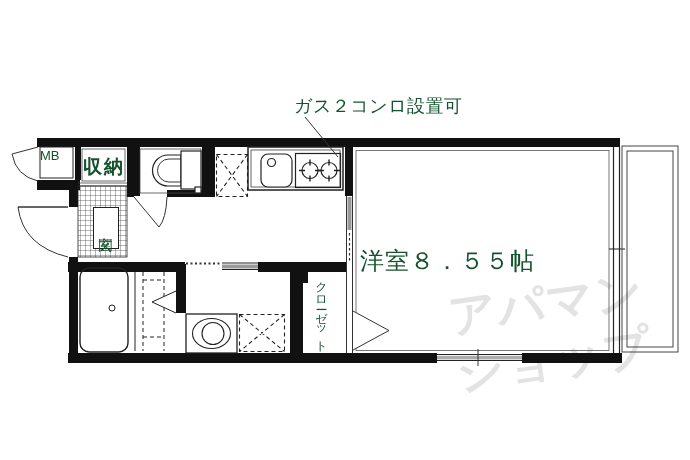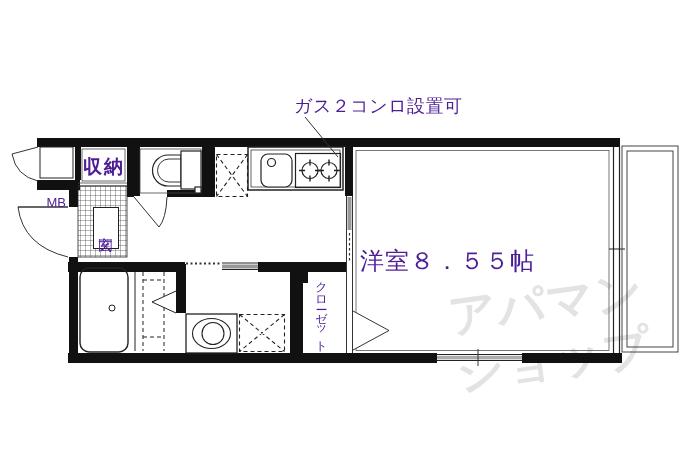--- a/index.html
+++ b/index.html
@@ -1,24 +1,24 @@
 <!DOCTYPE html>
 <html><head>
 <meta charset="utf-8">
 <style>
   html,body{margin:0;padding:0;background:#fff;}
   .canvas{position:relative;width:690px;height:460px;background:#fff;overflow:hidden;
           font-family:"Liberation Sans",sans-serif;color:#111;}
   .plan-svg{position:absolute;left:0;top:0;z-index:1;}
-  .label{position:absolute;z-index:2;color:#4c1d95;}
+  .label{position:absolute;z-index:2;color:#14532d;}
   .watermark{position:absolute;z-index:0;color:#e3e3e3;font-weight:bold;
              font-size:47px;line-height:1.22;text-align:center;letter-spacing:1px;
              transform:rotate(-8deg);transform-origin:50% 50%;white-space:nowrap;}
   .mb{left:40px;top:149px;width:26px;height:30px;font-size:13px;line-height:1.1;
-      text-align:right;word-break:break-all;letter-spacing:0;margin-top:47px;}
+      text-align:left;word-break:break-all;letter-spacing:0;}
   .storage{left:80px;top:154px;width:48px;font-size:19px;letter-spacing:2px;text-align:center;font-weight:bold;}
   .entrance{left:93px;top:207px;width:24px;height:40px;background:#fff;border:1px solid #222;
             display:flex;align-items:center;justify-content:center;}
   .entrance span{writing-mode:vertical-rl;font-size:14px;letter-spacing:2px;}
   .closet{left:305px;top:263px;width:32px;height:94px;display:flex;align-items:center;justify-content:center;}
   .closet span{writing-mode:vertical-rl;font-size:12px;letter-spacing:1px;}
   .room{left:360px;top:245px;width:245px;text-align:left;font-size:24px;letter-spacing:1px;}
   .gasnote{left:294px;top:94px;font-size:18px;letter-spacing:0.5px;white-space:nowrap;}
   .wm-pos{left:430px;top:274px;width:240px;}
 </style>

